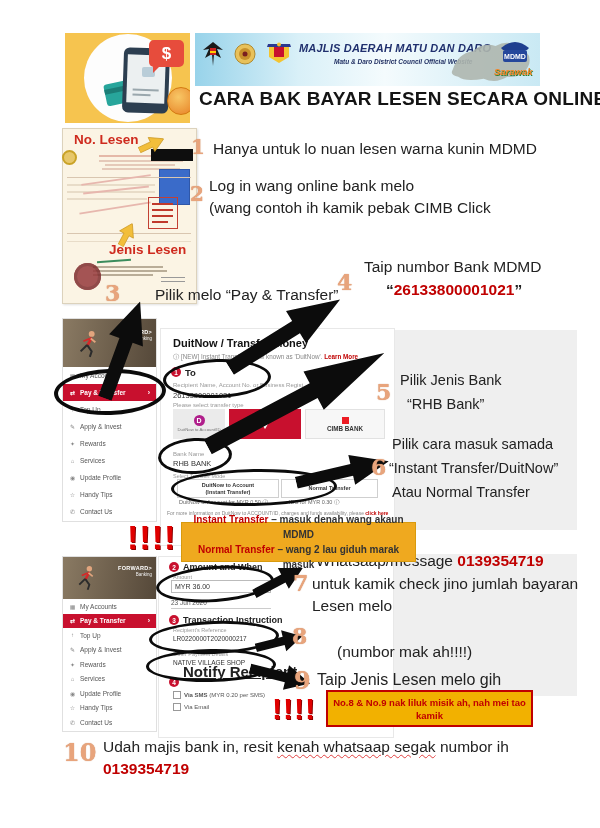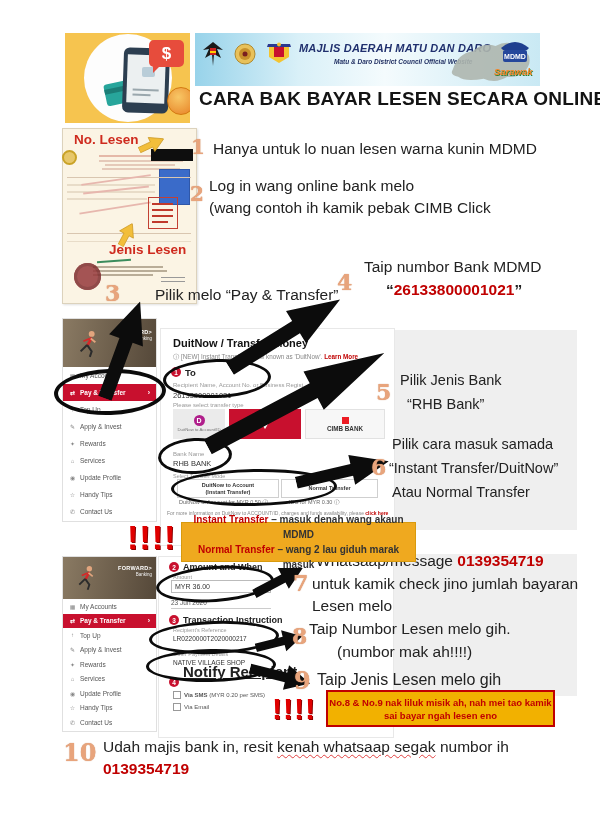--- a/index.html
+++ b/index.html
@@ -86,21 +86,21 @@
   .daterow{position:absolute;font-size:6.5px;color:#555;border-bottom:1px solid #CCC;padding-bottom:2px;}
   .cbrow{position:absolute;display:flex;align-items:center;gap:3px;font-size:6px;color:#555;}
   .cb{width:6px;height:6px;border:1px solid #999;background:#fff;flex:none;}
   
   .excl{position:absolute;color:var(--exclaim-red);font-weight:800;line-height:1;z-index:8;
         text-shadow:1px 1px 0 #8d0000;letter-spacing:1px;}
   .goldbox{position:absolute;left:181px;top:522px;width:233px;height:38px;background:var(--gold);
            border:1px solid #D89A0E;z-index:8;display:flex;flex-direction:column;justify-content:center;
            text-align:center;font-size:10px;font-weight:bold;color:#333;line-height:15px;}
   .goldbox .rl{color:#C00000;}
-  .notebox{position:absolute;left:326px;top:690px;width:229px;height:37px;background:var(--note-gold);
+  .notebox{position:absolute;left:326px;top:690px;width:207px;height:37px;background:var(--note-gold);
            border:2px solid #C00000;z-index:8;text-align:center;font-size:9.5px;font-weight:bold;
            color:#C00000;line-height:13px;padding-top:4px;box-sizing:border-box;}
   .whats{position:absolute;left:316px;top:552px;font-size:15.5px;color:#222;white-space:nowrap;z-index:7;}
   .sqg{text-decoration:underline wavy #E04040;text-decoration-thickness:1px;text-underline-offset:2px;}
   .z7{z-index:7;}
 </style>
 </head>
 <body>
 
 <div class="page">
@@ -424,28 +424,26 @@
     </svg>
   <svg class="arrow" style="left:249px;top:662px;width:62px;height:28px;transform:rotate(14deg);" viewBox="0 0 100 40" preserveAspectRatio="none">
       <polygon points="0,13 60,13 60,2 100,20 60,38 60,27 0,27" fill="#0c0c0c"></polygon>
     </svg>
 
   <div class="whats"><span>Whatsaap/message </span><span class="redv">0139354719</span></div>
   <div class="num z7" style="left:293px;top:572px;font-size:22px;">7</div>
   <div class="stept z7" style="left:312px;top:574px;">untuk kamik check jino jumlah bayaran</div>
   <div class="stept z7" style="left:312px;top:596px;">Lesen melo</div>
   <div class="num z7" style="left:292px;top:625px;font-size:22px;">8</div>
-  <div class="stept z7" style="left:309px;top:619px;">Taip Numbor Lesen melo gih.</div>
   <div class="stept z7" style="left:307px;top:642px;margin-left:30px;">(numbor mak ah!!!!)</div>
   <div class="num z7" style="left:294px;top:669px;font-size:24px;">9</div>
   <div class="stept z7" style="left:317px;top:670px;font-size:16px;">Taip Jenis Lesen melo gih</div>
 
   <div class="excl" style="left:272px;top:694px;font-size:30px;">!!!!</div>
   <div class="notebox">
     <div>No.8 &amp; No.9 nak liluk misik ah, nah mei tao kamik</div>
-    <div>sai bayar ngah lesen eno</div>
   </div>
 
   <div class="num" style="left:63px;top:741px;font-size:24px;">10</div>
   <div class="stept" style="left:103px;top:737px;"><span>Udah majis bank in, resit </span><span class="sqg">kenah whatsaap segak</span><span> numbor ih</span></div>
   <div class="stept redv" style="left:103px;top:759px;">0139354719</div>
 
 </div>
 
 </body></html>

